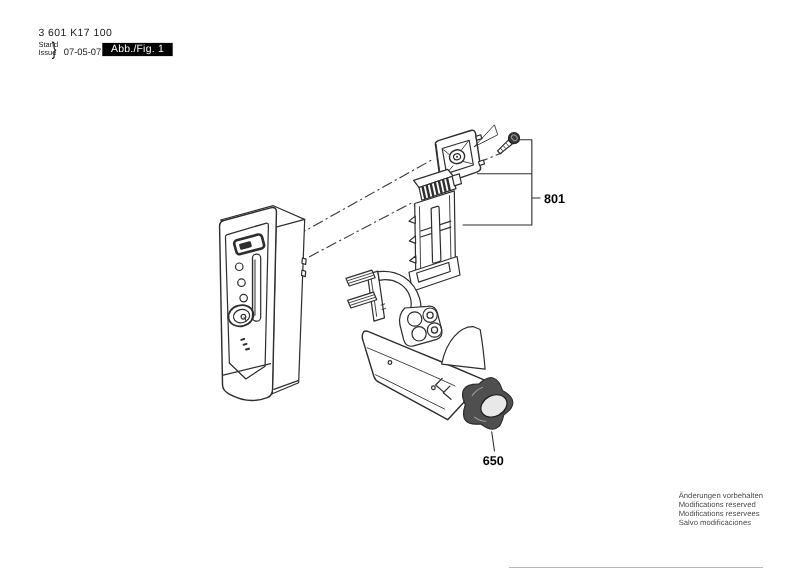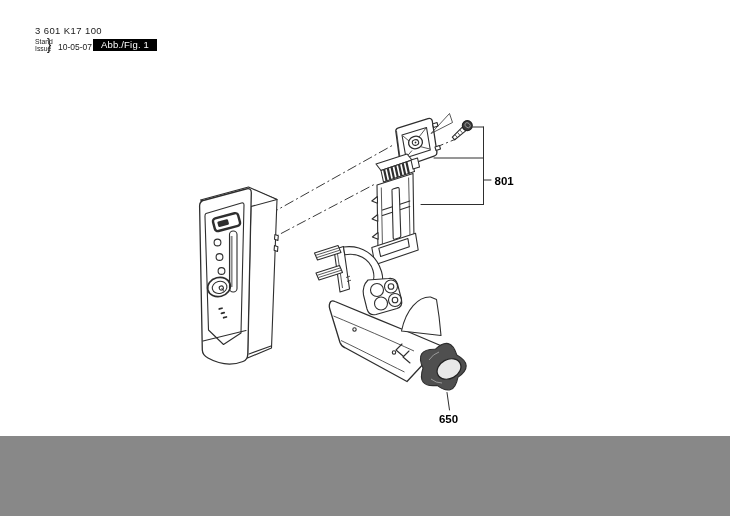--- a/index.html
+++ b/index.html
@@ -1,20 +1,20 @@
 <!DOCTYPE html>
 <html style="--line: #2e2e2e; --badge-bg: #000000; --badge-tx: #ffffff; --knob: #4f4f4f; --paper: #ffffff;"><head>
 <meta charset="utf-8">
 <style>
   :root{
     --line:#2e2e2e; --badge-bg:#000; --badge-tx:#fff; --knob:#4f4f4f; --paper:#fff;
   }
   html,body{margin:0;padding:0;background:#888;}
   .page{
-    position:relative;width:730px;height:436px;background:var(--paper);
+    position:relative;width:730px;height:516px;background:var(--paper);
     font-family:"Liberation Sans","DejaVu Sans",sans-serif;color:#1a1a1a;overflow:hidden;
   }
   .hdr-part{position:absolute;left:35px;top:25px;font-size:9.5px;letter-spacing:.4px;}
   .hdr-rev{position:absolute;left:35px;top:38px;font-size:6.8px;line-height:7.2px;}
   .hdr-brace{position:absolute;left:47px;top:34.5px;font-size:17px;font-weight:200;transform:scaleX(.75);transform-origin:left top;}
   .hdr-date{position:absolute;left:58px;top:42px;font-size:8.5px;}
   .hdr-badge{
     position:absolute;left:93px;top:39px;width:64px;height:12px;background:var(--badge-bg);
     color:var(--badge-tx);font-size:9.5px;font-weight:normal;text-align:center;line-height:12.5px;letter-spacing:.2px;
   }
@@ -33,21 +33,21 @@
 <body>
 
 <div class="page">
 
   <div class="hdr-part">3 601 K17 100</div>
   <div class="hdr-rev">
     <div>Stand</div>
     <div>Issue</div>
   </div>
   <div class="hdr-brace">}</div>
-  <div class="hdr-date">10-05-07</div>
+  <div class="hdr-date">07-05-07</div>
   <div class="hdr-badge">Abb./Fig. 1</div>
 
   <svg width="730" height="516" viewBox="0 0 730 516">
 
     <g>
       <path class="dash" d="M269,214.5 L394,144.5"></path>
       <path class="dash" d="M434,148 L456,139"></path>
     </g>
     <g>
       <path class="dash" d="M265,242 L376,183.5"></path>

